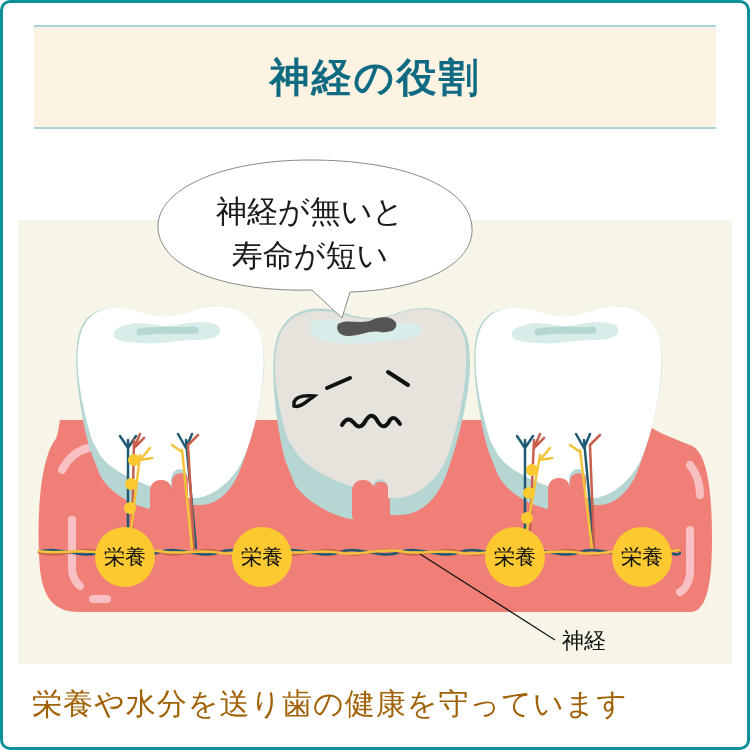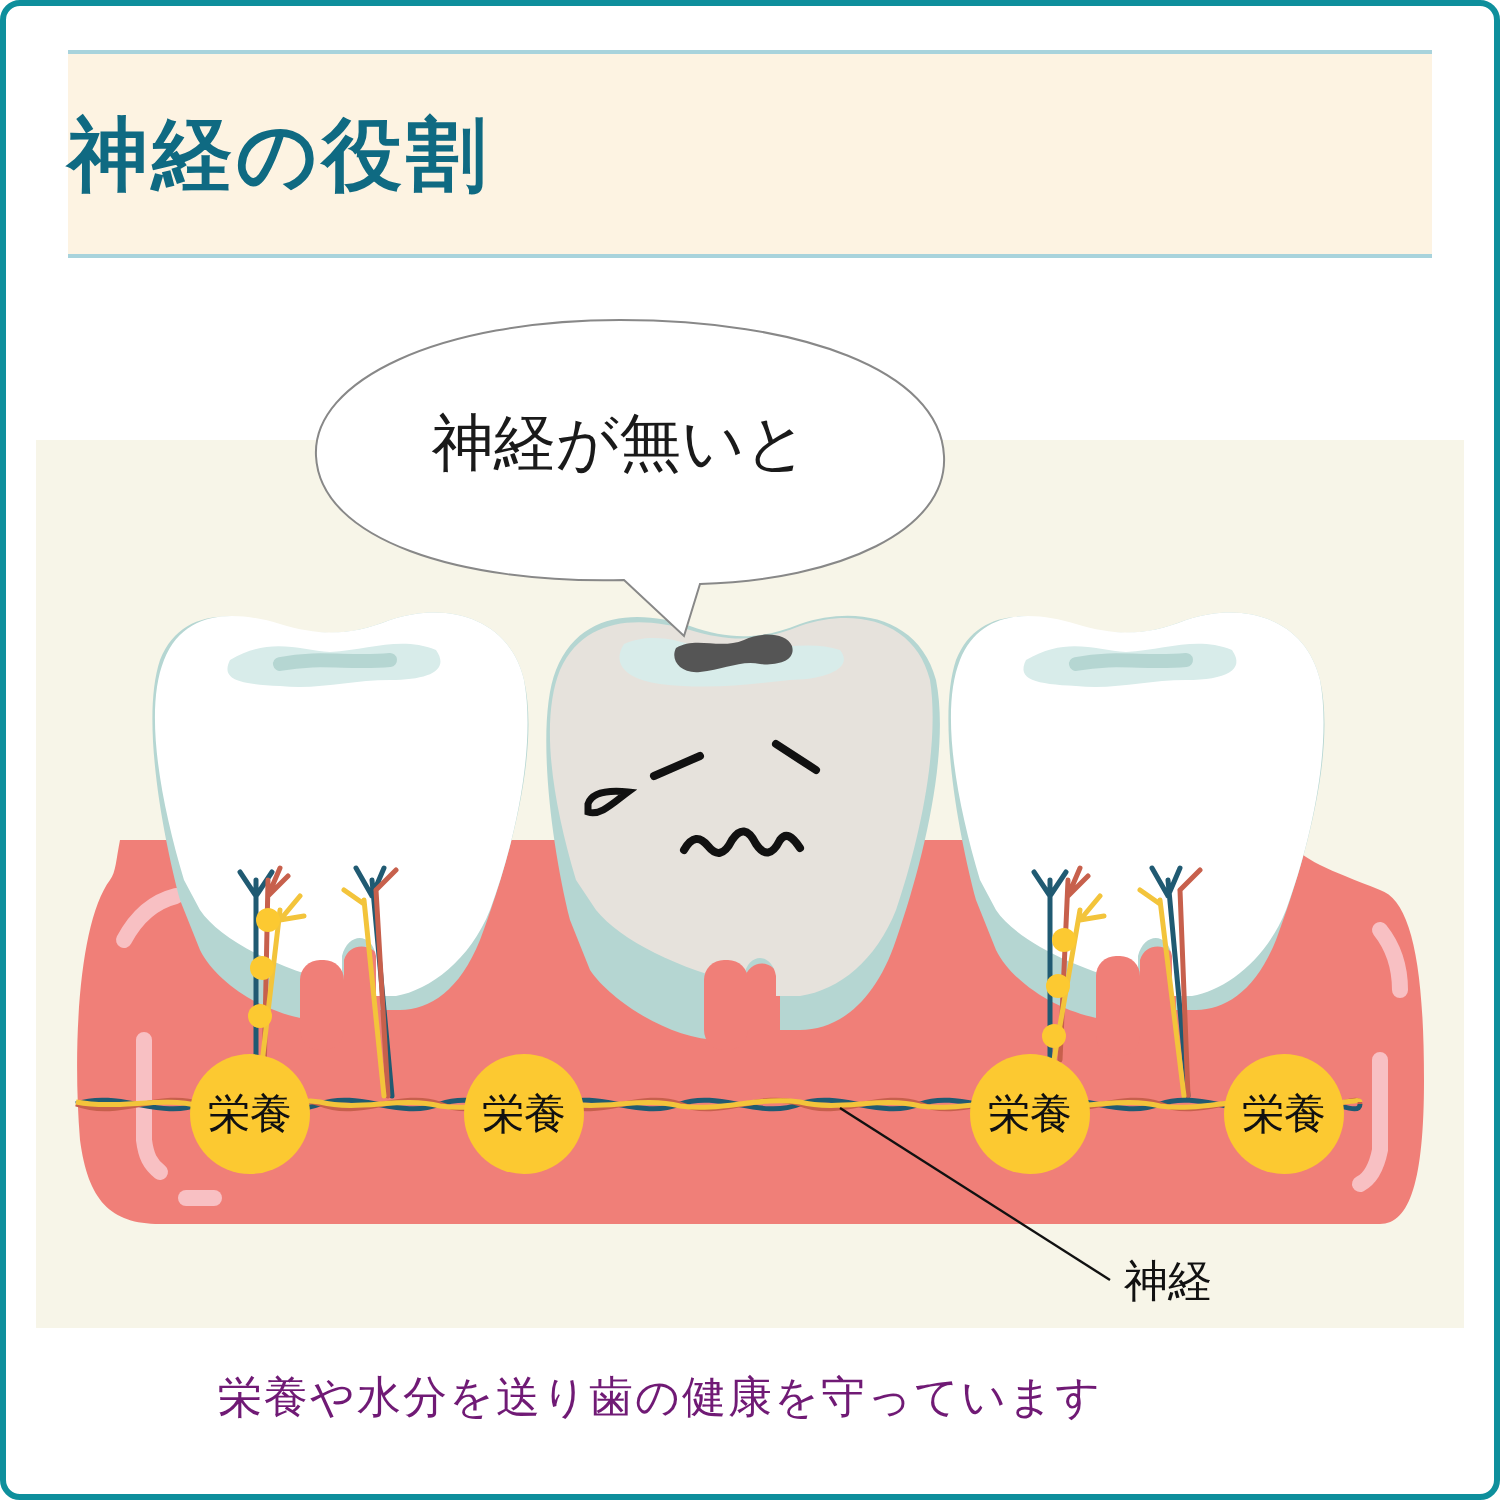--- a/index.html
+++ b/index.html
@@ -2,29 +2,29 @@
 <html><head>
 <meta charset="utf-8">
 <style>
   html, body { margin:0; padding:0; }
   body { width:750px; height:750px; background:#ffffff; position:relative; overflow:hidden;
          font-family:"DejaVu Sans", "Liberation Sans", sans-serif; }
   .frame { position:absolute; left:0; top:0; width:750px; height:750px; box-sizing:border-box;
            border:3px solid #0e8f9c; border-radius:10px; }
   .title-band { position:absolute; left:34px; top:25px; width:682px; height:104px; background:#fdf3e2;
                 border-top:2px solid #a8d3dc; border-bottom:2px solid #a8d3dc; box-sizing:border-box;
-                display:flex; align-items:center; }
+                display:flex; align-items:center; justify-content:center; }
   .title-band span { color:#0f6a82; font-size:40px; font-weight:bold; letter-spacing:2px; }
   .scene { position:absolute; left:0; top:0; width:750px; height:750px; }
-  .bubble-text { position:absolute; left:180px; top:200px; width:260px; text-align:center;
+  .bubble-text { position:absolute; left:180px; top:189px; width:260px; text-align:center;
                  font-size:31px; line-height:44px; color:#1a1a1a; }
   .nutrient-label { position:absolute; width:60px; height:60px; display:flex; align-items:center; justify-content:center;
                     font-size:21px; font-weight:normal; color:#111; }
   .nerve-label { position:absolute; left:562px; top:626px; font-size:22px; color:#111; }
-  .caption { position:absolute; left:0; top:684px; width:660px; text-align:center; font-size:22px; color:#701a75; letter-spacing:1px; }
+  .caption { position:absolute; left:0; top:684px; width:660px; text-align:center; font-size:30px; color:#a16207; letter-spacing:1px; }
 </style>
 </head>
 <body>
 
 <div class="frame"></div>
 
 <div class="title-band">
   <span>神経の役割</span>
 </div>
 
@@ -110,20 +110,21 @@
     <circle cx="642" cy="557" r="30"></circle>
   </g>
 
   <line x1="420" y1="554" x2="555" y2="640" stroke="#111" stroke-width="1.2"></line>
 
   <path d="M312,290 C230,292 160,270 158,228 C156,190 220,160 310,160 C400,160 470,185 472,228 C474,265 420,290 350,292 L342,318 Z" fill="#ffffff" stroke="#888" stroke-width="1"></path>
 </svg>
 
 <div class="bubble-text">
   <div>神経が無いと</div>
+  <div>寿命が短い</div>
 </div>
 
 <div class="nutrient-label" style="left:95px; top:527px;">栄養</div>
 <div class="nutrient-label" style="left:232px; top:527px;">栄養</div>
 <div class="nutrient-label" style="left:485px; top:527px;">栄養</div>
 <div class="nutrient-label" style="left:612px; top:527px;">栄養</div>
 
 <div class="nerve-label">神経</div>
 
 <div class="caption">栄養や水分を送り歯の健康を守っています</div>

